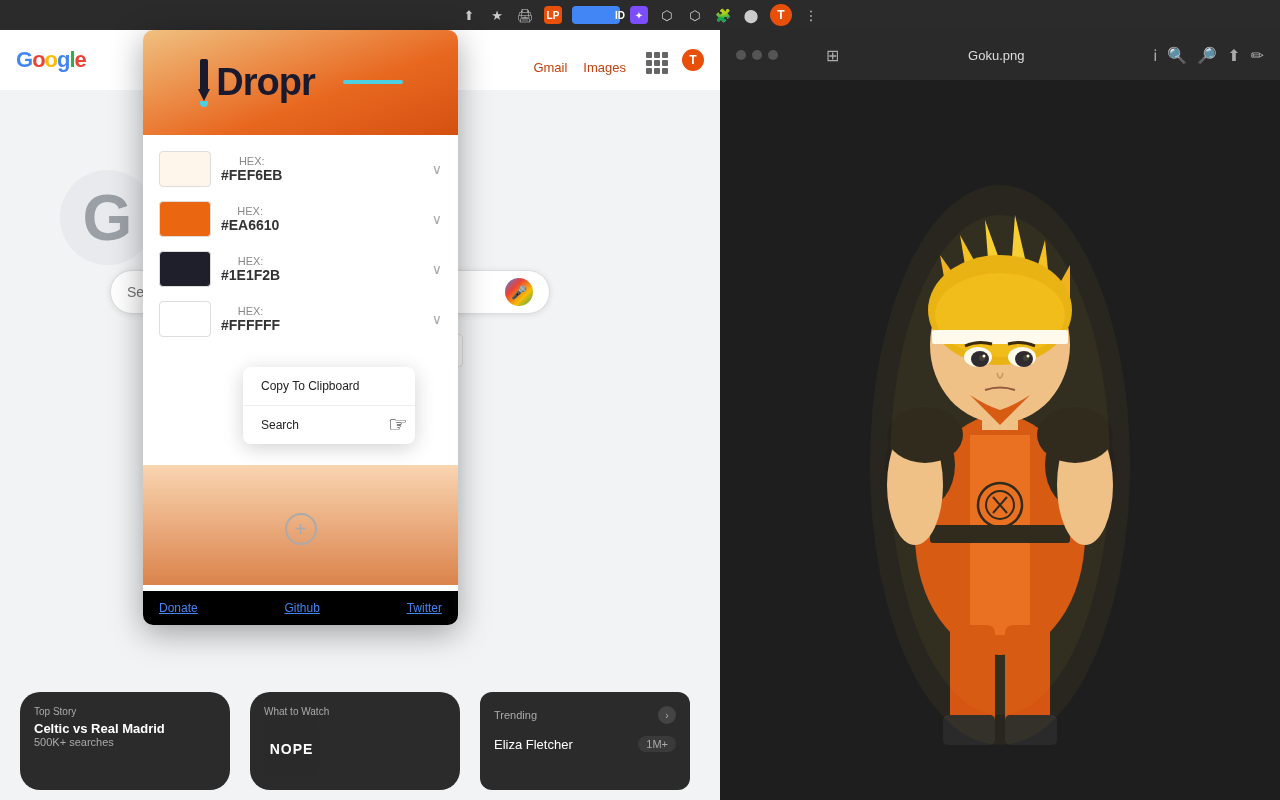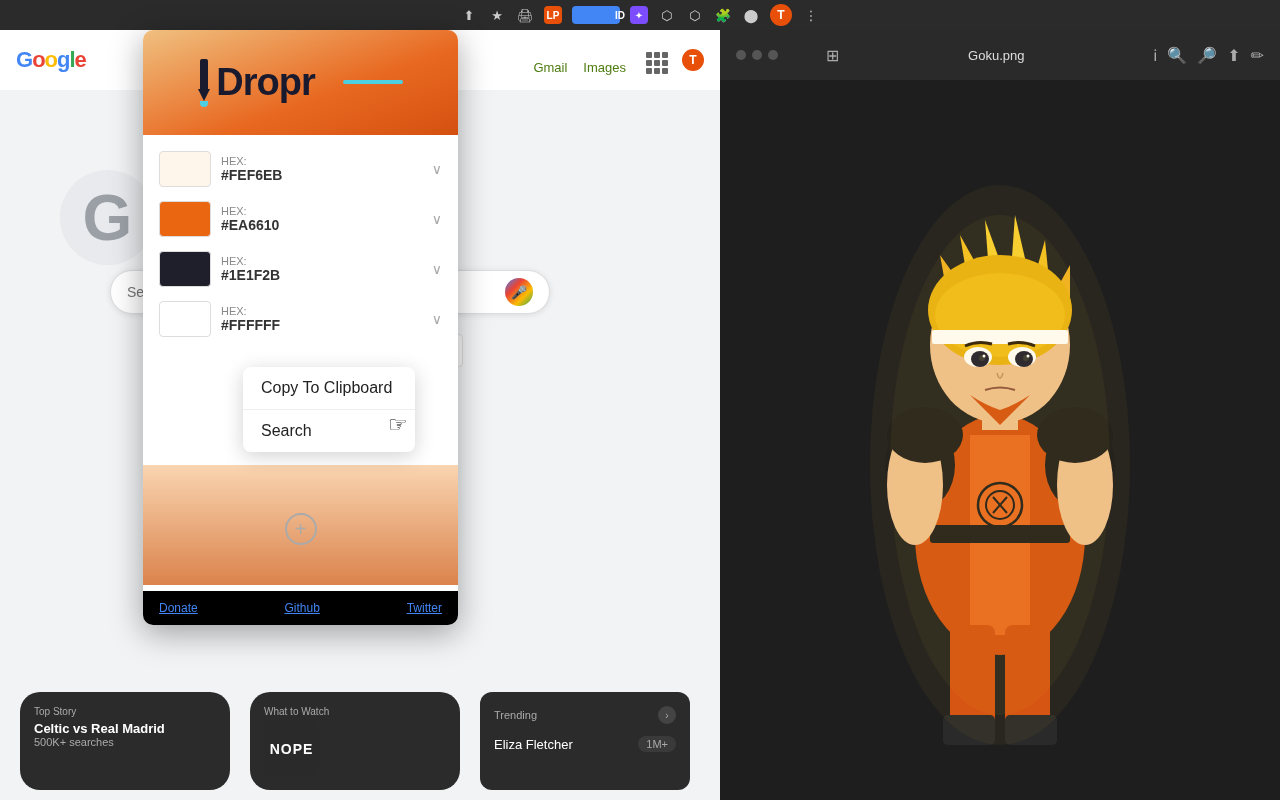--- a/index.html
+++ b/index.html
@@ -58,21 +58,21 @@
       box-shadow: 0 1px 3px rgba(0,0,0,0.1);
     }
     .nav-links {
       display: flex;
       align-items: center;
       gap: 16px;
       margin-left: auto;
     }
     .nav-link {
       font-size: 13px;
-      color: #4d7c0f;
+      color: #c2410c;
       cursor: pointer;
       margin-top: 14px;
     }
     .nav-apps-icon {
       width: 24px; height: 24px;
       display: grid; grid-template-columns: repeat(3,6px); gap: 2px;
       padding: 4px;
     }
     .nav-apps-icon span {
       width: 6px; height: 6px; background: #666; border-radius: 1px; display: block;
@@ -270,20 +270,21 @@
       padding: 12px 16px;
       display: flex;
       flex-direction: column;
       gap: 6px;
     }
     .color-row {
       display: flex;
       align-items: center;
       gap: 10px;
       padding: 4px 0;
+      text-align: center;
     }
     .color-swatch {
       width: 52px;
       height: 36px;
       border-radius: 4px;
       border: 1px solid #ddd;
       flex-shrink: 0;
     }
     .color-info {
       display: flex;
@@ -312,21 +313,21 @@
       left: 100px;
       width: 172px;
       background: white;
       border-radius: 8px;
       box-shadow: 0 4px 20px rgba(0,0,0,0.18);
       z-index: 200;
       overflow: hidden;
     }
     .context-menu-item {
       padding: 12px 18px;
-      font-size: 16px;
+      font-size: 12px;
       color: #222;
       cursor: pointer;
       display: flex;
       align-items: center;
       justify-content: space-between;
       text-align: center;
     }
     .context-menu-divider { border-top: 1px solid #eee; }
     .add-btn {
       width: 32px; height: 32px;

